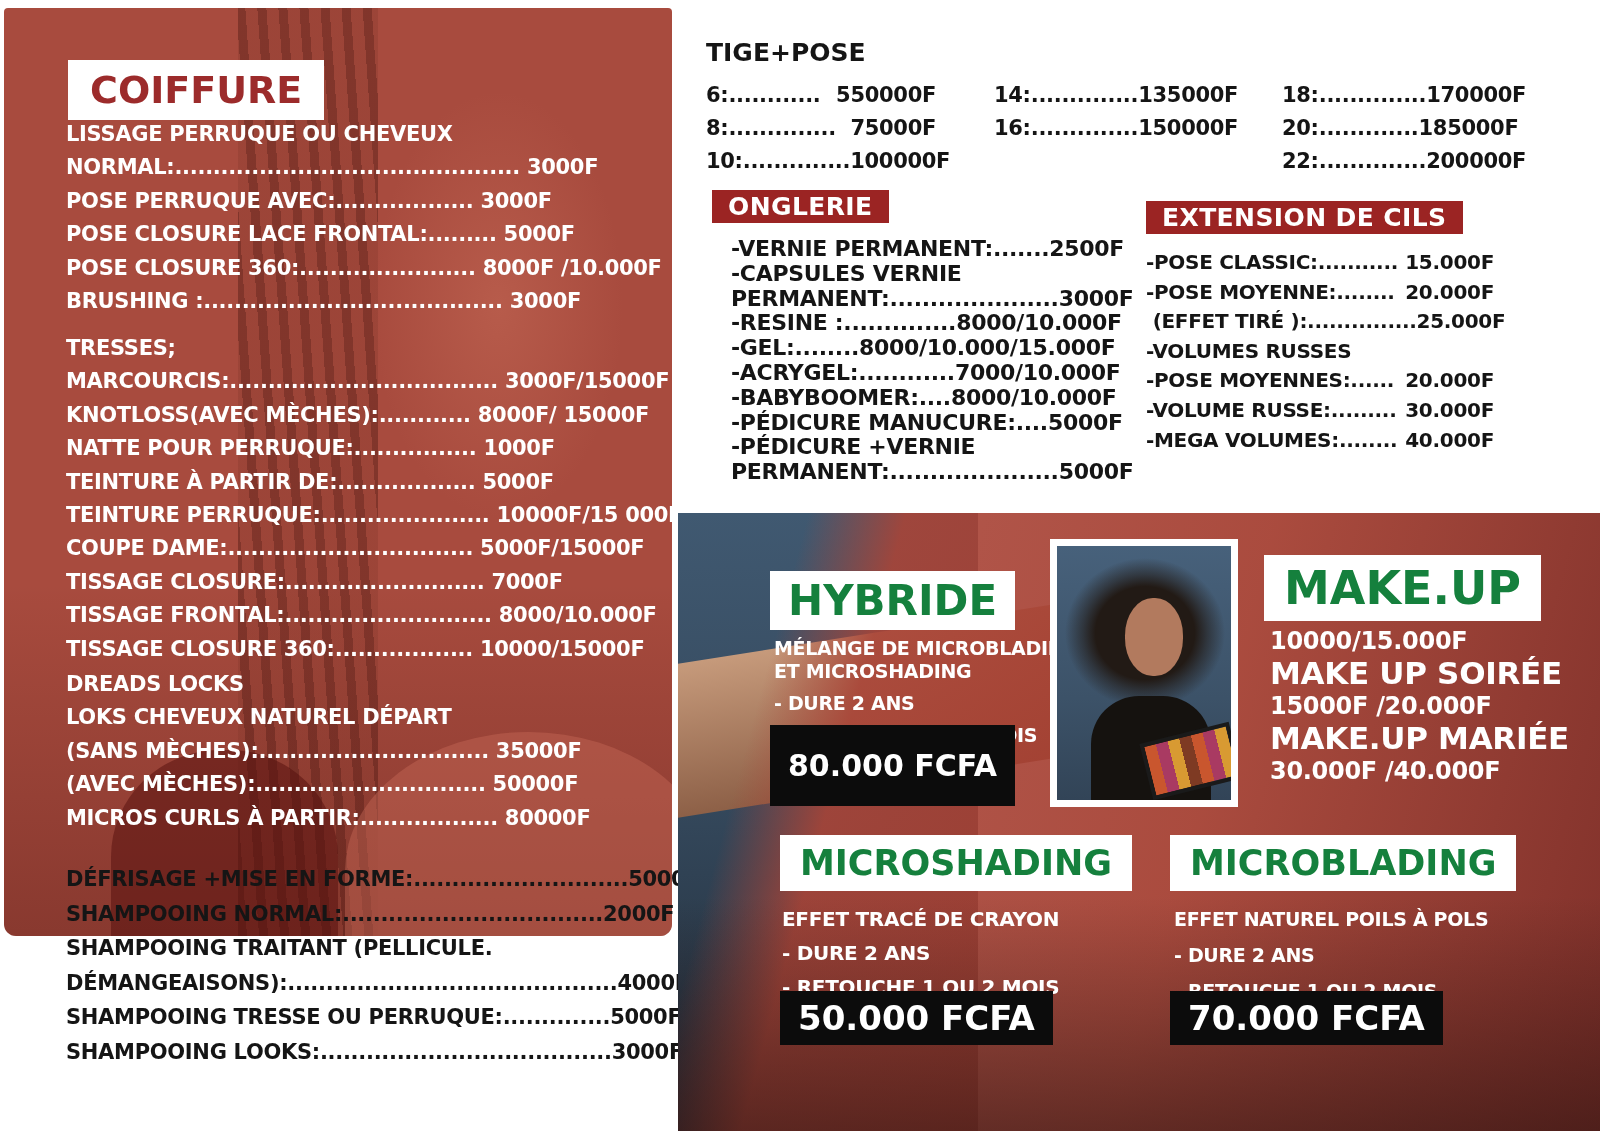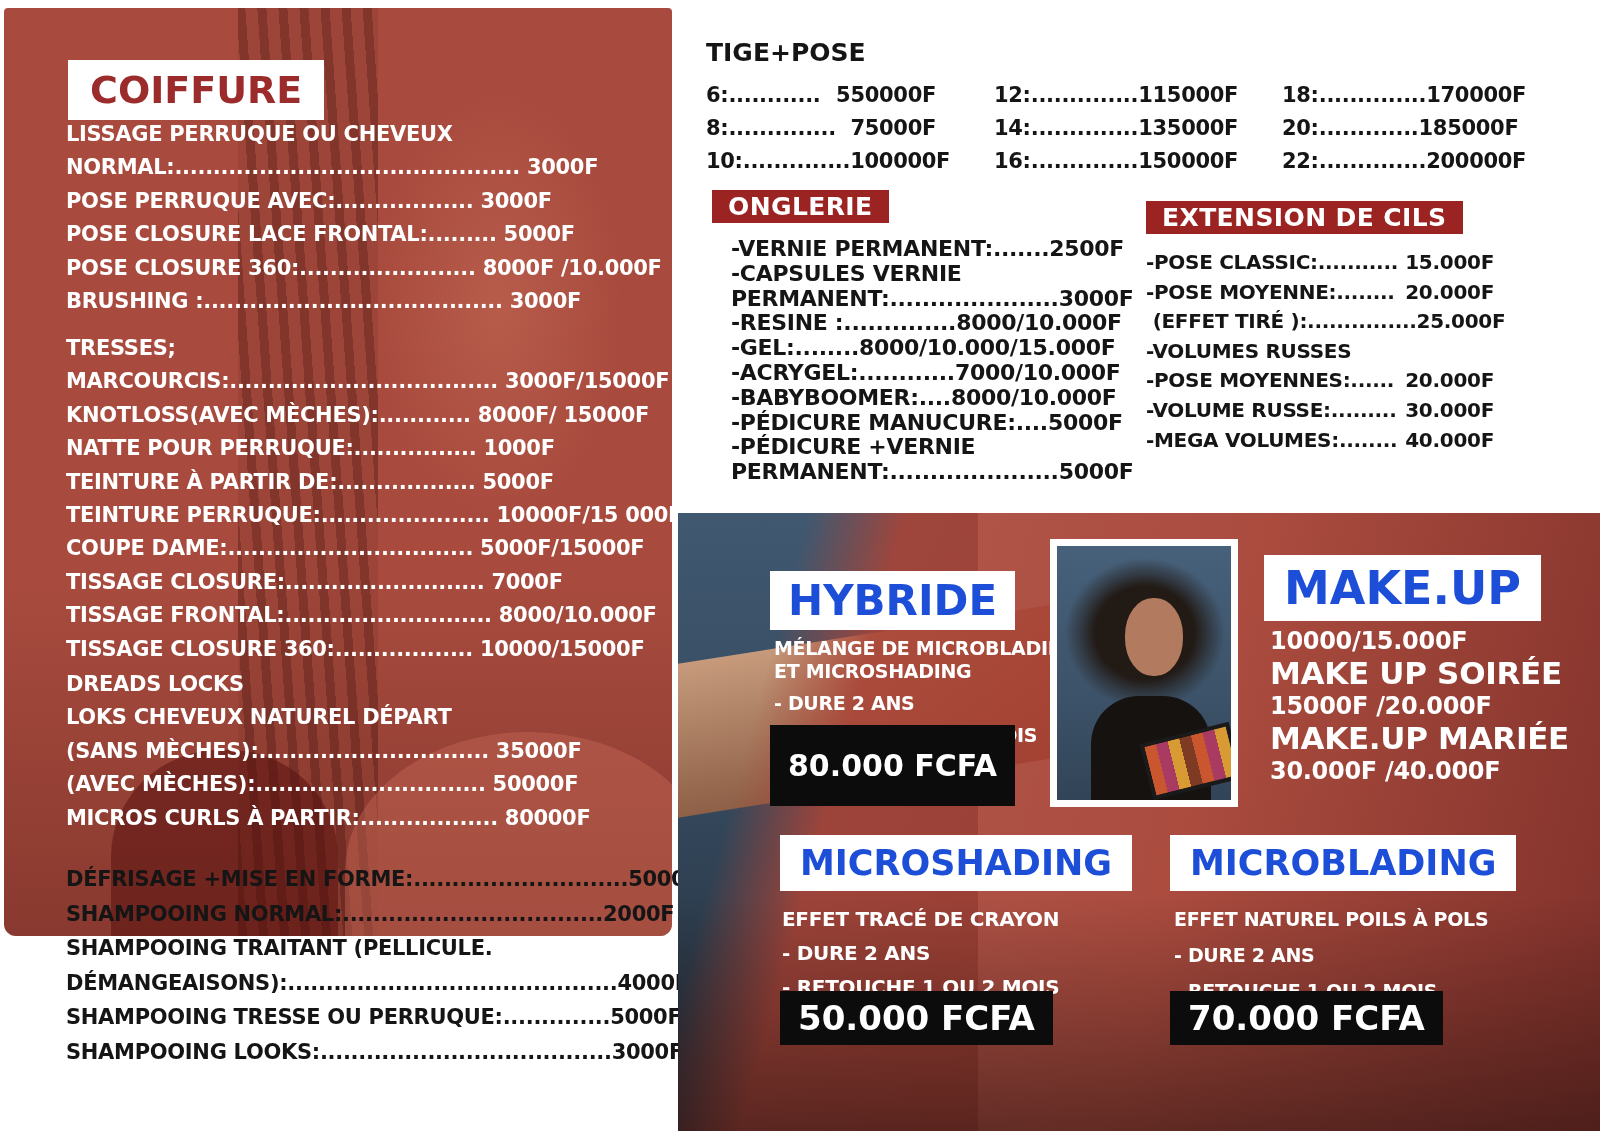--- a/index.html
+++ b/index.html
@@ -54,21 +54,21 @@
   .cils .sec-list{margin-top:14px;width:348px;}
   .cils .row{display:flex;justify-content:space-between;align-items:baseline;line-height:29.6px;font-size:20px;}
 
   
   .right-panel{position:absolute;left:678px;top:513px;width:922px;height:618px;overflow:hidden;color:#fff;}
   .rp-blue{position:absolute;left:0;top:0;width:300px;height:100%;background:linear-gradient(180deg,#405971 0%,#35495d 45%,#202c38 100%);}
   .rp-arm{position:absolute;left:-44px;top:116px;width:540px;height:152px;background:linear-gradient(180deg,#c69a7b,#8d6047);transform:rotate(-9deg);}
   .rp-red{position:absolute;inset:0;background:
     linear-gradient(180deg, rgba(0,0,0,0) 62%, rgba(38,16,14,.55) 100%),
     linear-gradient(105deg, rgba(169,68,55,0) 0%, rgba(169,68,55,0) 12%, rgba(169,68,55,.9) 21%, rgba(163,60,46,.92) 55%, rgba(118,33,26,.93) 100%);}
-  .wbox{display:inline-block;background:#fff;color:#1d4ed8;letter-spacing:0;text-align:center;}
+  .wbox{display:inline-block;background:#fff;color:#15803d;letter-spacing:0;text-align:center;}
   .bbox{display:inline-block;background:var(--black-box);color:#fff;letter-spacing:0;}
   .hyb-box{position:absolute;left:92px;top:58px;padding:5px 18px;font-size:42px;}
   .hyb-info{position:absolute;left:96px;top:124px;width:320px;font-size:19px;line-height:23px;}
   .hyb-info .b{margin-top:9px;}
   .hyb-price{position:absolute;left:92px;top:212px;padding:23px 18px;font-size:30px;}
   .photo{position:absolute;left:372px;top:26px;width:188px;height:268px;border:7px solid #fff;background:linear-gradient(180deg,#47617b 0%,#3c5268 60%,#324457 100%);overflow:hidden;}
   .ph-hair{position:absolute;left:8px;top:12px;width:160px;height:150px;background:radial-gradient(closest-side,#221a15 62%,rgba(34,26,21,.55) 78%,transparent 100%);border-radius:50%;}
   .ph-face{position:absolute;left:68px;top:52px;width:58px;height:78px;background:#b27a5e;border-radius:48%;}
   .ph-body{position:absolute;left:34px;top:150px;width:120px;height:120px;background:#15120f;border-radius:40% 40% 0 0;}
   .ph-palette{position:absolute;right:-6px;bottom:10px;width:92px;height:58px;background:
@@ -172,24 +172,20 @@
           <span class="lbl">8:..............</span>
           <span class="prc">75000F</span>
         </div>
         <div class="tp-row">
           <span class="lbl">10:..............</span>
           <span class="prc">100000F</span>
         </div>
       </div>
       <div class="tp-col">
         <div class="tp-row">
-          <span class="lbl">12:..............</span>
-          <span class="prc">115000F</span>
-        </div>
-        <div class="tp-row">
           <span class="lbl">14:..............</span>
           <span class="prc">135000F</span>
         </div>
         <div class="tp-row">
           <span class="lbl">16:..............</span>
           <span class="prc">150000F</span>
         </div>
       </div>
       <div class="tp-col">
         <div class="tp-row">

